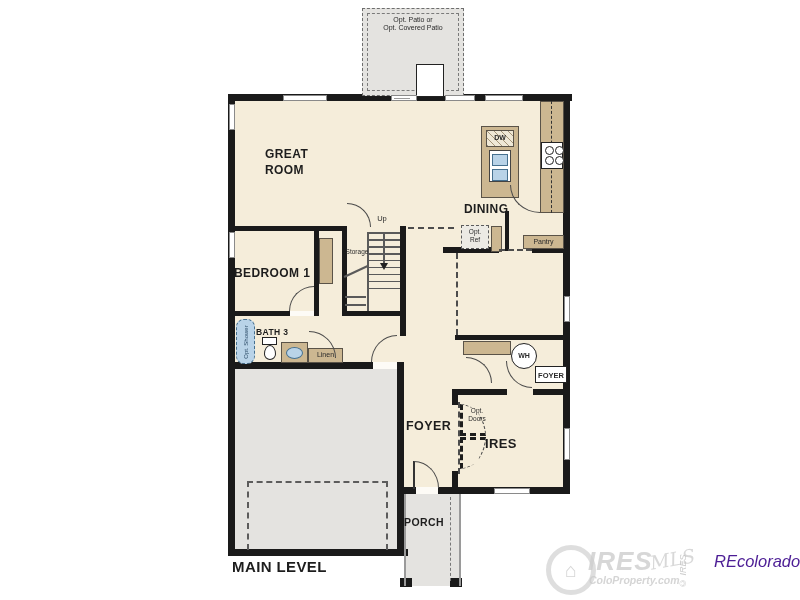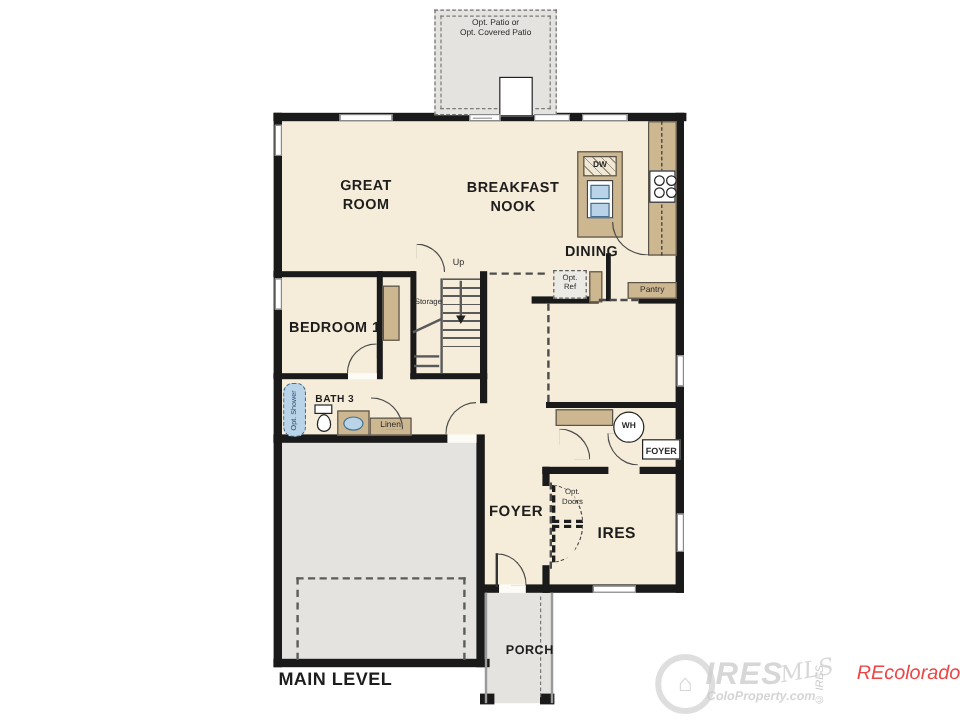--- a/index.html
+++ b/index.html
@@ -20,21 +20,21 @@
   .dash-v{position:absolute;border-left:2px dashed #4c4c4c;z-index:3;}
   
   .arc{position:absolute;box-sizing:border-box;z-index:3;}
   .arc-tl{border-top:1.5px solid #4a4a4a;border-left:1.5px solid #4a4a4a;border-top-left-radius:100%;}
   .arc-tr{border-top:1.5px solid #4a4a4a;border-right:1.5px solid #4a4a4a;border-top-right-radius:100%;}
   .arc-bl{border-bottom:1.5px solid #4a4a4a;border-left:1.5px solid #4a4a4a;border-bottom-left-radius:100%;}
   .arc-br{border-bottom:1.5px solid #4a4a4a;border-right:1.5px solid #4a4a4a;border-bottom-right-radius:100%;}
   .arc.dashed{border-style:dashed;}
   
   .room-label{position:absolute;font-weight:bold;font-size:12px;letter-spacing:.4px;
-              text-align:center;line-height:1.3;z-index:5;}
+              text-align:left;line-height:1.3;z-index:5;}
   .small-label{position:absolute;font-size:7px;text-align:center;line-height:1.2;color:#2a2a2a;z-index:5;}
   
   .tan{position:absolute;background:var(--counter,#ccb791);border:1px solid #5a5348;box-sizing:border-box;z-index:2;}
   .whitebox{position:absolute;background:#fff;border:1.5px solid #222;box-sizing:border-box;z-index:3;}
   .bluebox{position:absolute;background:var(--fixture,#b9d3e8);border:1px solid #46708f;box-sizing:border-box;z-index:4;}
   .treads{position:absolute;background:repeating-linear-gradient(to bottom,#5a5a5a 0 1.5px,transparent 1.5px 7px);z-index:2;}
   .thinline{position:absolute;background:#5a5a5a;z-index:2;}
   .burners{position:absolute;display:grid;grid-template-columns:1fr 1fr;gap:1px;padding:2px;box-sizing:border-box;z-index:4;}
   .burners i{width:7px;height:7px;border:1.2px solid #222;border-radius:50%;background:#fff;}
   .patio{position:absolute;background:var(--hardscape,#e4e3e0);border:1.5px dashed #6e6e6e;box-sizing:border-box;z-index:1;}
@@ -42,21 +42,21 @@
   .garage-door{position:absolute;border:2px dashed #5c5c5c;border-bottom:none;box-sizing:border-box;z-index:3;}
   .porch-edge{position:absolute;background:#9a9a9a;z-index:2;}
   
   .wm{position:absolute;z-index:9;color:rgba(198,198,198,.8);font-style:italic;}
   .wm-ring{position:absolute;border:5px solid rgba(195,195,195,.55);border-radius:50%;
            display:flex;align-items:center;justify-content:center;font-size:20px;color:rgba(190,190,190,.65);}
   .wm-brand{font-weight:bold;font-size:26px;letter-spacing:1px;color:rgba(205,205,205,.8);}
   .wm-script{font-family:"DejaVu Serif",serif;font-style:italic;font-size:19px;transform:rotate(-10deg);color:rgba(200,200,200,.7);}
   .wm-site{font-weight:bold;font-size:10.5px;color:rgba(202,202,202,.8);}
   .wm-vert{writing-mode:vertical-rl;transform:rotate(180deg);font-size:9px;color:rgba(195,195,195,.85);}
-  .wm-re{font-size:16.5px;color:#ef4444;}
+  .wm-re{font-size:16.5px;color:#4c1d95;}
 </style>
 </head>
 <body>
 
 <div class="canvas">
 
   <div class="patio" style="left:362px;top:8px;width:102px;height:88px">
     <div class="patio-inner"></div>
   </div>
   <div class="small-label" style="left:366px;top:16px;width:94px">
@@ -182,34 +182,30 @@
   <div class="porch-edge" style="left:404px;top:494px;width:1.5px;height:92px"></div>
   <div class="porch-edge" style="left:459px;top:494px;width:1.5px;height:92px"></div>
   <div class="dash-v" style="left:450px;top:497px;height:84px;border-left:1.5px dashed #777"></div>
   <div class="wall" style="left:400px;top:578px;width:12px;height:9px"></div>
   <div class="wall" style="left:450px;top:578px;width:12px;height:9px"></div>
 
   <div class="room-label" style="left:265px;top:147px;width:80px">
     <span>GREAT</span><br>
     <span>ROOM</span>
   </div>
-  <div class="room-label" style="left:380px;top:149px;width:95px">
-    <span>BREAKFAST</span><br>
-    <span>NOOK</span>
-  </div>
   <div class="room-label" style="left:464px;top:202px;width:58px">DINING</div>
   <div class="room-label" style="left:234px;top:266px;width:90px">BEDROOM 1</div>
   <div class="room-label" style="left:256px;top:327px;width:46px;font-size:8.5px">BATH 3</div>
   <div class="room-label" style="left:406px;top:418px;width:48px;font-size:12.5px">FOYER</div>
   <div class="room-label" style="left:485px;top:436px;width:58px;font-size:13px">IRES</div>
   <div class="small-label" style="left:462px;top:407px;width:30px;font-size:6.5px">
     <span>Opt.</span><br>
     <span>Doors</span>
   </div>
-  <div class="room-label" style="left:404px;top:536px;width:75px;font-size:10.5px">PORCH</div>
+  <div class="room-label" style="left:404px;top:516px;width:75px;font-size:10.5px">PORCH</div>
   <div class="room-label" style="left:232px;top:557px;width:140px;text-align:left;font-size:15px">MAIN LEVEL</div>
 
   <div class="wm-ring" style="left:546px;top:545px;width:40px;height:40px">
       <span>⌂</span>
     </div>
   <div class="wm wm-brand" style="left:588px;top:546px">IRES</div>
   <div class="wm wm-script" style="left:650px;top:548px">MLS</div>
   <div class="wm wm-site" style="left:589px;top:574px">ColoProperty.com</div>
   <div class="wm wm-vert" style="left:678px;top:546px;height:42px">© IRES</div>
   <div class="wm wm-re" style="left:714px;top:552px">REcolorado</div>

